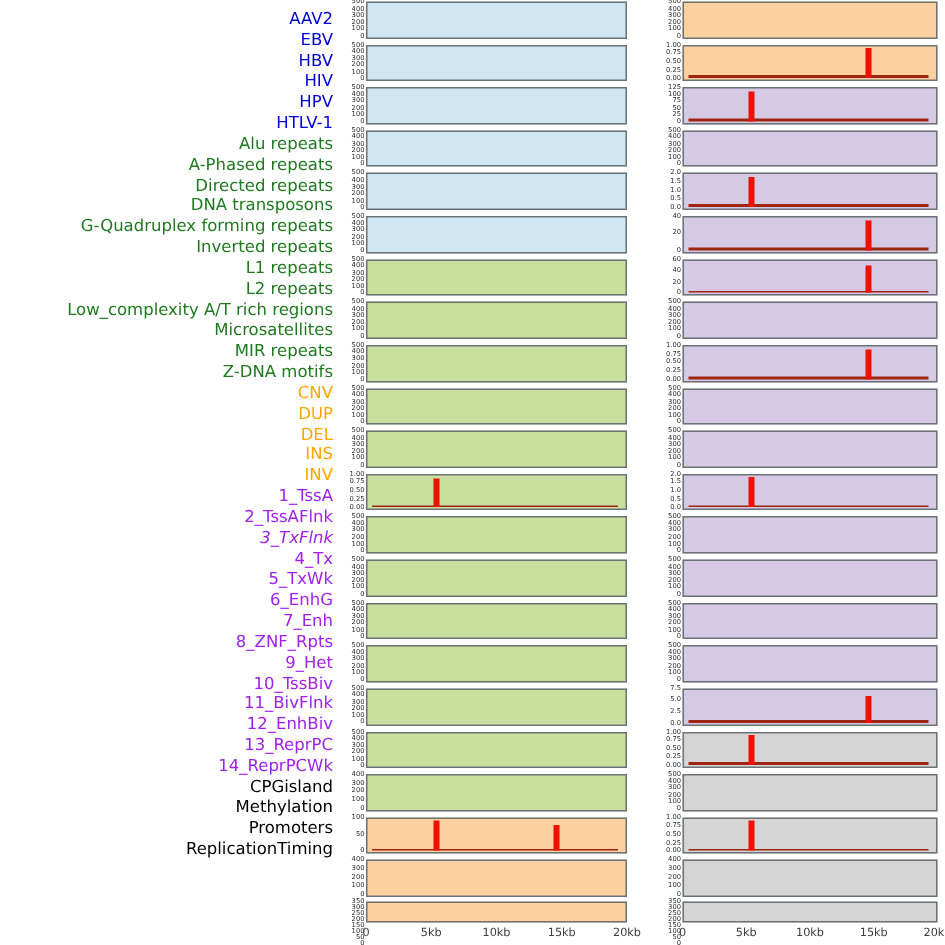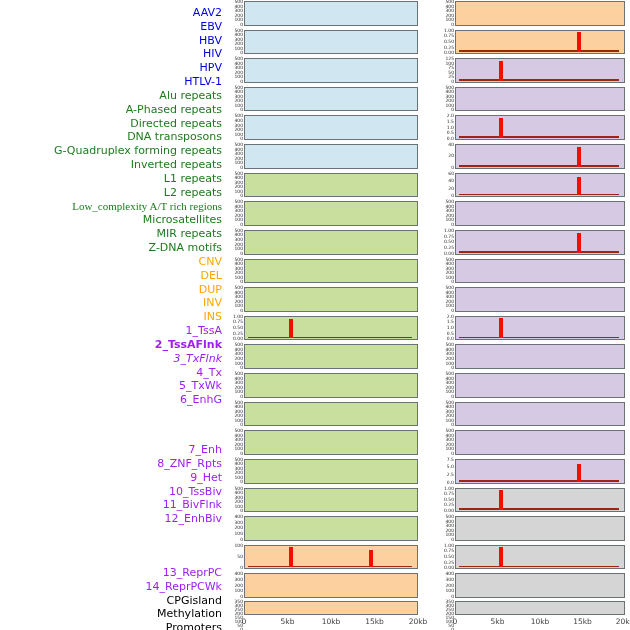--- a/index.html
+++ b/index.html
@@ -34,42 +34,42 @@
       <div class="tl" style="color: rgb(0, 0, 221);">HPV</div>
       <div class="tl" style="color: rgb(0, 0, 221);">HTLV-1</div>
       <div class="tl" style="color: rgb(30, 122, 30);">Alu repeats</div>
       <div class="tl" style="color: rgb(30, 122, 30);">A-Phased repeats</div>
       <div class="tl" style="color: rgb(30, 122, 30);">Directed repeats</div>
       <div class="tl" style="color: rgb(30, 122, 30);">DNA transposons</div>
       <div class="tl" style="color: rgb(30, 122, 30); padding-left: 8px;">G-Quadruplex forming repeats</div>
       <div class="tl" style="color: rgb(30, 122, 30);">Inverted repeats</div>
       <div class="tl" style="color: rgb(30, 122, 30);">L1 repeats</div>
       <div class="tl" style="color: rgb(30, 122, 30);">L2 repeats</div>
-      <div class="tl" style="color: rgb(30, 122, 30); font-family: Liberation Serif, serif;">Low_complexity A/T rich regions</div>
+      <div class="tl" style="color: rgb(30, 122, 30);">Low_complexity A/T rich regions</div>
       <div class="tl" style="color: rgb(30, 122, 30);">Microsatellites</div>
       <div class="tl" style="color: rgb(30, 122, 30);">MIR repeats</div>
       <div class="tl" style="color: rgb(30, 122, 30);">Z-DNA motifs</div>
       <div class="tl" style="color: rgb(255, 165, 0);">CNV</div>
+      <div class="tl" style="color: rgb(255, 165, 0);">DUP</div>
       <div class="tl" style="color: rgb(255, 165, 0);">DEL</div>
-      <div class="tl" style="color: rgb(255, 165, 0);">DUP</div>
+      <div class="tl" style="color: rgb(255, 165, 0);">INS</div>
       <div class="tl" style="color: rgb(255, 165, 0);">INV</div>
-      <div class="tl" style="color: rgb(255, 165, 0);">INS</div>
       <div class="tl" style="color: rgb(160, 32, 240);">1_TssA</div>
-      <div class="tl" style="color: rgb(160, 32, 240); font-weight: bold;">2_TssAFlnk</div>
+      <div class="tl" style="color: rgb(160, 32, 240);">2_TssAFlnk</div>
       <div class="tl" style="color: rgb(160, 32, 240); font-style: italic;">3_TxFlnk</div>
       <div class="tl" style="color: rgb(160, 32, 240);">4_Tx</div>
       <div class="tl" style="color: rgb(160, 32, 240);">5_TxWk</div>
       <div class="tl" style="color: rgb(160, 32, 240);">6_EnhG</div>
-      <div class="tl" style="color: rgb(160, 32, 240); margin-top: 36px;">7_Enh</div>
+      <div class="tl" style="color: rgb(160, 32, 240);">7_Enh</div>
       <div class="tl" style="color: rgb(160, 32, 240);">8_ZNF_Rpts</div>
       <div class="tl" style="color: rgb(160, 32, 240);">9_Het</div>
       <div class="tl" style="color: rgb(160, 32, 240);">10_TssBiv</div>
       <div class="tl" style="color: rgb(160, 32, 240);">11_BivFlnk</div>
       <div class="tl" style="color: rgb(160, 32, 240);">12_EnhBiv</div>
-      <div class="tl" style="color: rgb(160, 32, 240); margin-top: 40px;">13_ReprPC</div>
+      <div class="tl" style="color: rgb(160, 32, 240);">13_ReprPC</div>
       <div class="tl" style="color: rgb(160, 32, 240);">14_ReprPCWk</div>
       <div class="tl" style="color: rgb(0, 0, 0);">CPGisland</div>
       <div class="tl" style="color: rgb(0, 0, 0);">Methylation</div>
       <div class="tl" style="color: rgb(0, 0, 0);">Promoters</div>
       <div class="tl" style="color: rgb(0, 0, 0);">ReplicationTiming</div>
     </div>
   <div id="col-left" class="panel-col">
       <div class="panel" style="top: 1px; height: 24.6px; background: rgb(208, 230, 240); border-color: rgb(107, 114, 118);">
         <div class="yticks">
           <div>500</div>

